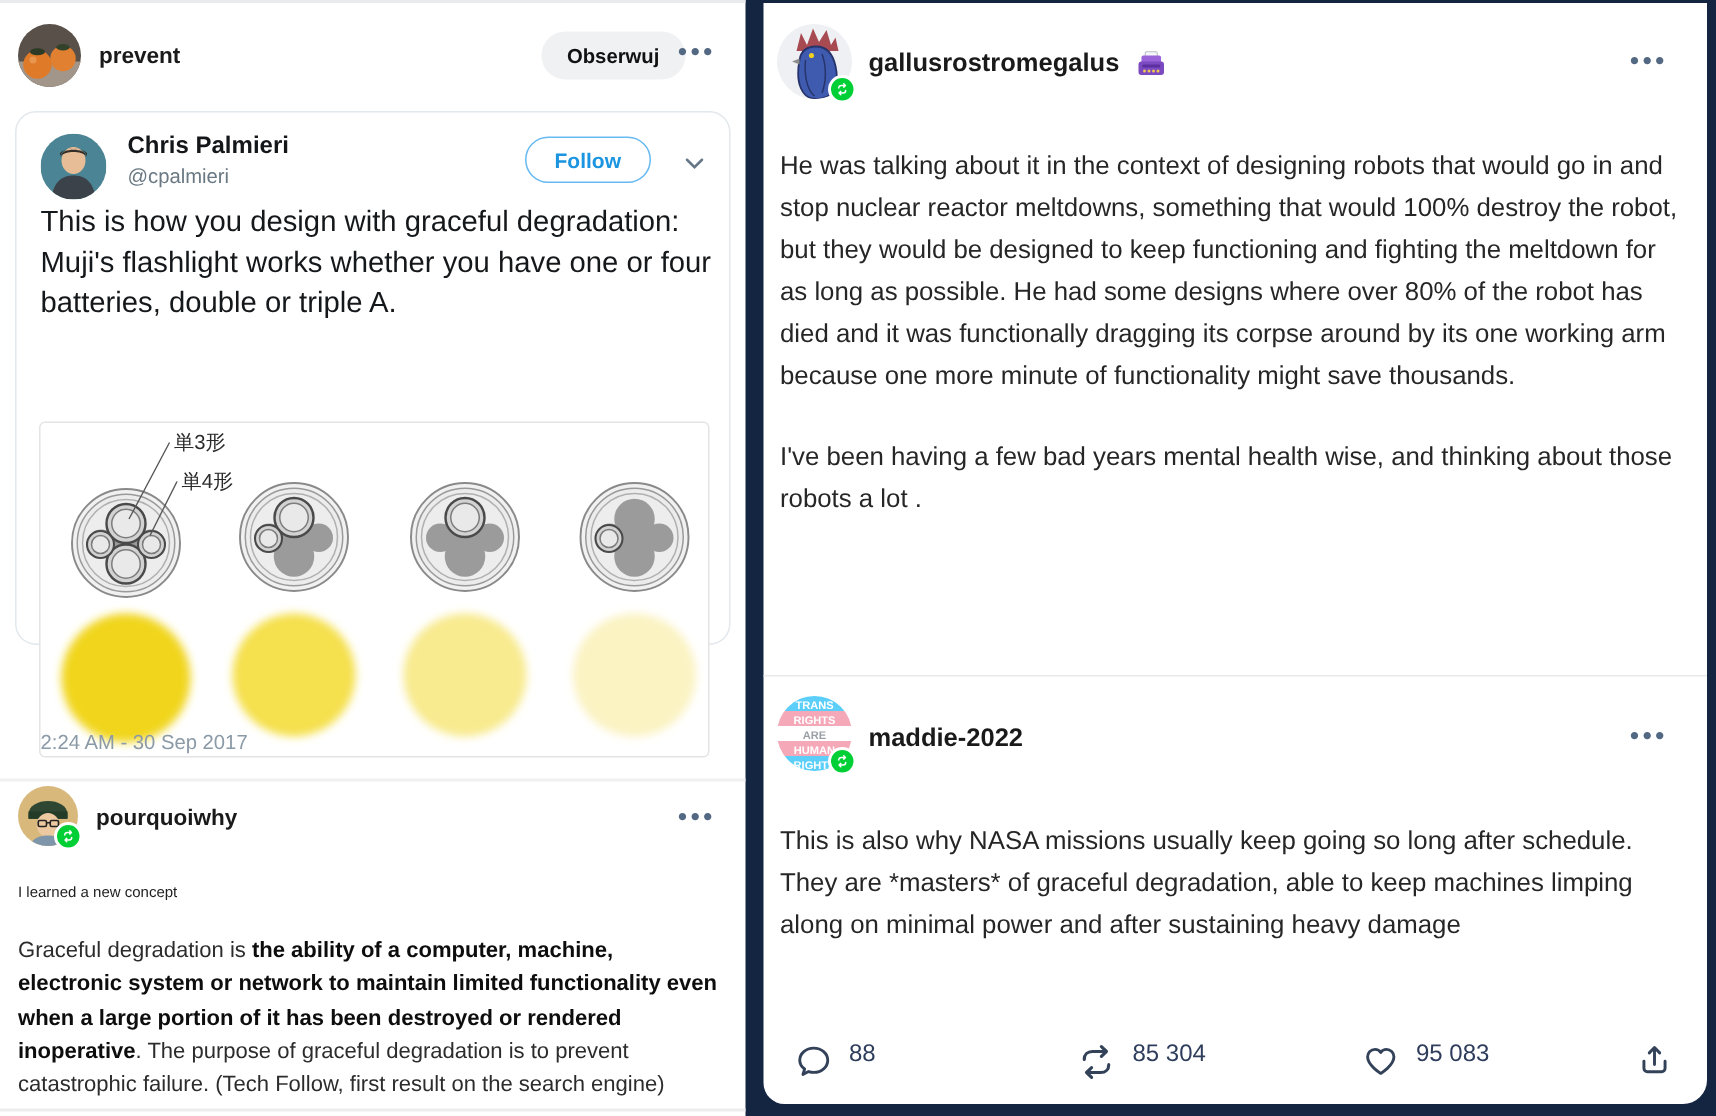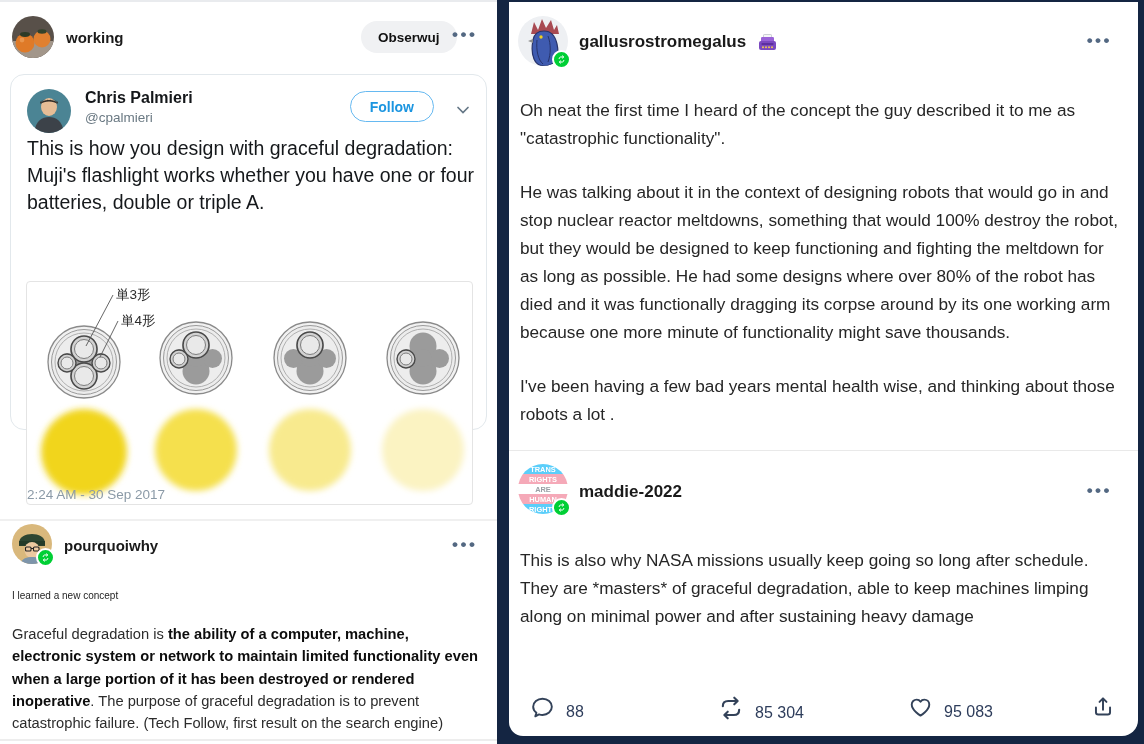--- a/index.html
+++ b/index.html
@@ -68,21 +68,21 @@
   .rc-dots1 { right:26px; top:29px; }
   .rc-text { left:11px; top:94px; width:601px; font-size:17.2px; line-height:1.63; color:#262626; }
   .rc-text p + p { margin-top:26px; }
   .rc-divider { left:0; top:448px; width:629px; height:1px; background:#e9e9e9; }
   .rc-avatar2 { left:9px; top:462px; width:50px; height:50px; }
   .rc-name2 { left:70px; top:480px; font-size:17px; }
   .rc-dots2 { right:26px; top:479px; }
   .rc-text2 { left:11px; top:544px; width:601px; font-size:17.2px; line-height:1.63; color:#262626; }
 
   .rc-footer { left:0; top:690px; width:629px; height:36px; }
-  .foot-group { position:absolute; display:flex; align-items:flex-end; gap:10px; cursor:pointer; }
+  .foot-group { position:absolute; display:flex; align-items:flex-start; gap:10px; cursor:pointer; }
   .foot-count { font-size:16px; color:#2e3d5b; }
   .fg1 { left:20px; top:2px; }
   .fg2 { left:208px; top:2px; }
   .fg3 { left:398px; top:2px; }
   .fg4 { right:22px; top:2px; }
 </style>
 </head>
 <body>
 
 <div class="stage">
@@ -95,21 +95,21 @@
           <rect width="42" height="42" fill="#585049"></rect>
           <rect y="25" width="42" height="17" fill="#a2968a"></rect>
           <circle cx="13" cy="27" r="9.5" fill="#df7a28"></circle>
           <circle cx="30" cy="23" r="8.5" fill="#e08030"></circle>
           <ellipse cx="13" cy="18.5" rx="5" ry="2.4" fill="#2c3a26"></ellipse>
           <ellipse cx="30" cy="15.5" rx="4.5" ry="2.2" fill="#33422b"></ellipse>
           <circle cx="10" cy="24" r="2.4" fill="#eda35e" opacity="0.7"></circle>
         </svg>
       </span>
     </span>
-    <span class="abs uname lp-name">working</span>
+    <span class="abs uname lp-name">prevent</span>
     <button class="abs lp-follow">Obserwuj</button>
     <span class="abs dots lp-dots">•••</span>
 
     <div class="abs tweet-card">
       <span class="abs av-holder tw-avatar">
         <span class="avatar-wrap" style="width:44px;height:44px;">
           <svg width="44" height="44" viewBox="0 0 44 44">
             <rect width="44" height="44" fill="#4b8494"></rect>
             <path d="M7 44 C9 31 15 28 22 28 C29 28 35 31 37 44 Z" fill="#3c4249"></path>
             <ellipse cx="22" cy="18" rx="8" ry="9" fill="#e6bd96"></ellipse>
@@ -260,21 +260,20 @@
         <rect x="3.4" y="9" width="12.2" height="2" rx="1" fill="#5d2ea0"></rect>
         <circle cx="5" cy="13.3" r="1" fill="#f3c64e"></circle>
         <circle cx="8" cy="13.3" r="1" fill="#f3c64e"></circle>
         <circle cx="11" cy="13.3" r="1" fill="#f3c64e"></circle>
         <circle cx="14" cy="13.3" r="1" fill="#f3c64e"></circle>
       </svg>
     </span>
     <span class="abs dots rc-dots1">•••</span>
 
     <div class="abs rc-text">
-      <p>Oh neat the first time I heard of the concept the guy described it to me as "catastrophic functionality".</p>
       <p>He was talking about it in the context of designing robots that would go in and stop nuclear reactor meltdowns, something that would 100% destroy the robot, but they would be designed to keep functioning and fighting the meltdown for as long as possible.  He had some designs where over 80% of the robot has died and it was functionally dragging its corpse around by its one working arm because one more minute of functionality might save thousands.</p>
       <p>I've been having a few bad years mental health wise, and thinking about those robots a lot .</p>
     </div>
 
     <div class="abs rc-divider"></div>
 
     <span class="abs av-holder rc-avatar2">
       <span class="avatar-wrap" style="width:50px;height:50px;">
         <svg width="50" height="50" viewBox="0 0 50 50">
           <rect y="0" width="50" height="10" fill="#5bcefa"></rect>

